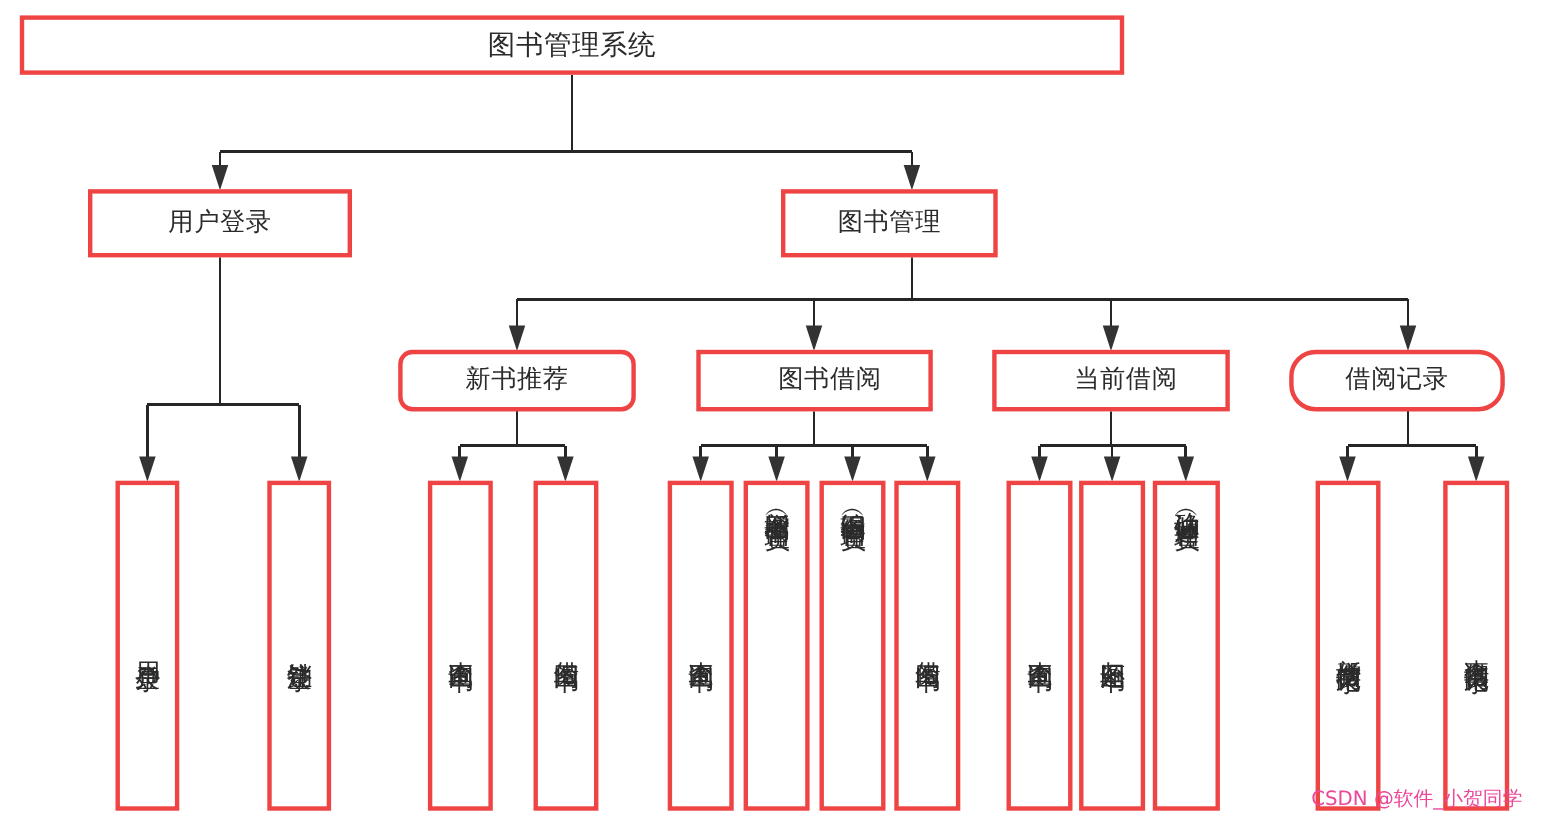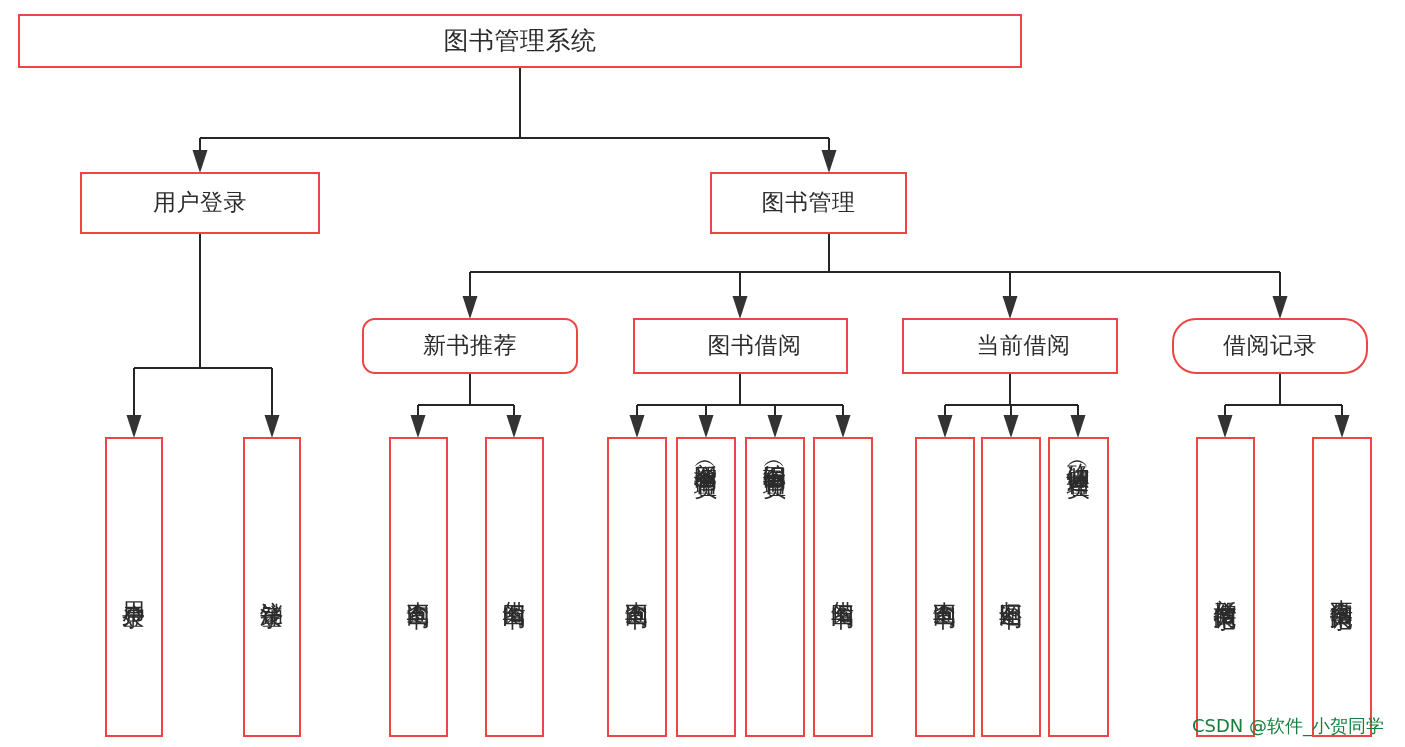--- a/index.html
+++ b/index.html
@@ -23,21 +23,21 @@
     left: 0;
     top: 0;
     width: 1405px;
     height: 747px;
     pointer-events: none;
   }
   .node {
     position: absolute;
     box-sizing: border-box;
     background: #ffffff;
-    border: 2px solid #ef4444;
+    border: 4px solid #ef4444;
     display: flex;
     align-items: center;
     justify-content: center;
     color: #2b2b2b;
     z-index: 2;
   }
   .node .label {
     display: block;
     line-height: 1.18;
     letter-spacing: 0.5px;
@@ -65,21 +65,21 @@
     text-orientation: upright;
     font-size: 23px;
     line-height: 1.22;
     letter-spacing: 2px;
   }
   #watermark {
     position: absolute;
     left: 1192px;
     top: 714px;
     font-size: 18px;
-    color: #15803d;
+    color: #ec4899;
     white-space: nowrap;
     z-index: 3;
     font-family: "DejaVu Sans", "Liberation Sans", sans-serif;
   }
 </style>
 </head>
 <body>
 
 <div id="diagram-root">
 

